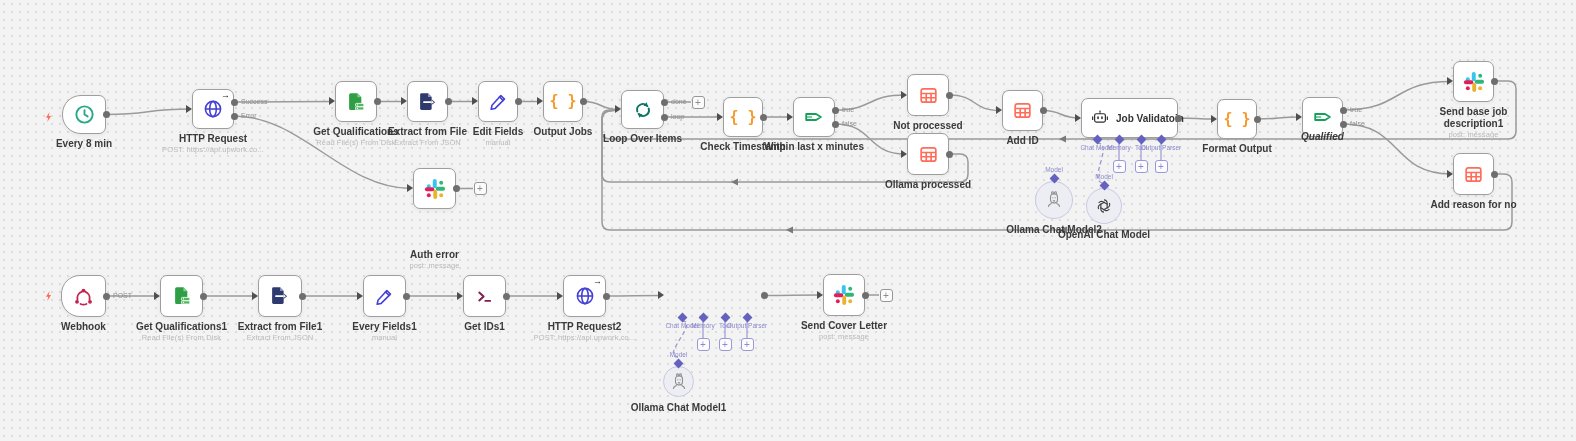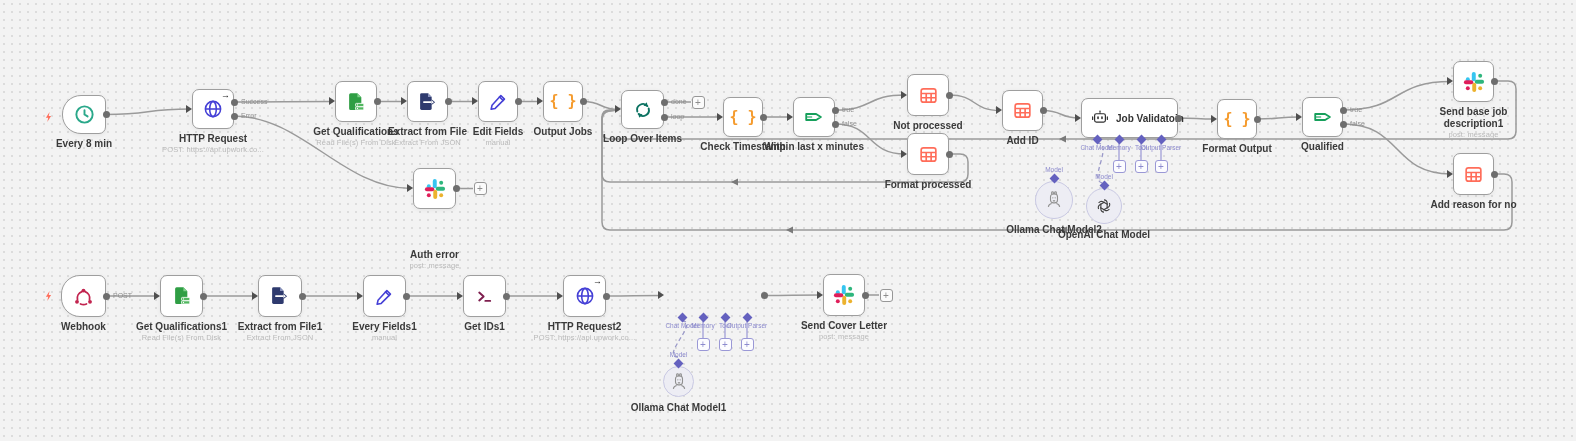--- a/index.html
+++ b/index.html
@@ -212,21 +212,21 @@
     <div class="tri" style="left: 901px; top: 90.5px;"></div>
     <div class="dot" style="left: 946px; top: 91.5px;"></div>
     <div class="node " style="left: 907px; top: 133px; width: 42px; height: 42px;">
       <span class="icon">
         <svg width="21" height="21" viewBox="0 0 24 24" fill="none" stroke="#ff6d5a" stroke-width="1.9" stroke-linejoin="round">
           <rect x="3.6" y="4.4" width="16.8" height="15.2" rx="2.6"></rect>
           <path d="M3.6 9.7h16.8M3.6 14.6h16.8M9.4 9.7v9.9M15 9.7v9.9"></path>
         </svg>
       </span>
     </div>
-    <div class="nlabel" style="left: 873px; top: 179px; width: 110px;"><span>Format processed</span></div>
+    <div class="nlabel" style="left: 873px; top: 179px; width: 110px;"><span>Ollama processed</span></div>
     <div class="tri" style="left: 901px; top: 149.5px;"></div>
     <div class="dot" style="left: 946px; top: 150.5px;"></div>
     <div class="node " style="left: 1002px; top: 90px; width: 41px; height: 41px;">
       <span class="icon">
         <svg width="21" height="21" viewBox="0 0 24 24" fill="none" stroke="#ff6d5a" stroke-width="1.9" stroke-linejoin="round">
           <rect x="3.6" y="4.4" width="16.8" height="15.2" rx="2.6"></rect>
           <path d="M3.6 9.7h16.8M3.6 14.6h16.8M9.4 9.7v9.9M15 9.7v9.9"></path>
         </svg>
       </span>
     </div>
@@ -268,21 +268,21 @@
     <div class="tri" style="left: 1211px; top: 114.5px;"></div>
     <div class="dot" style="left: 1254px; top: 115.5px;"></div>
     <div class="node " style="left: 1302px; top: 97px; width: 41px; height: 40px;">
       <span class="icon">
         <svg width="22" height="22" viewBox="0 0 24 24" fill="none" stroke="#17a05c" stroke-width="2" stroke-linejoin="round">
           <path d="M3.5 8.7h10.8l5.2 3.3-5.2 3.3H3.5z"></path>
           <path d="M3.5 12h6.5" stroke-width="1.2"></path>
         </svg>
       </span>
     </div>
-    <div class="nlabel" style="left: 1267.5px; top: 141px; width: 110px;"><span>Qualified</span></div>
+    <div class="nlabel" style="left: 1267.5px; top: 131px; width: 110px; font-style: italic;"><span>Qualified</span></div>
     <div class="tri" style="left: 1296px; top: 112.5px;"></div>
     <div class="dot" style="left: 1340px; top: 106.5px;"></div>
     <div class="portlabel" style="left: 1350px; top: 106px;">true</div>
     <div class="dot" style="left: 1340px; top: 120.5px;"></div>
     <div class="portlabel" style="left: 1350px; top: 120px;">false</div>
     <div class="node " style="left: 1453px; top: 61px; width: 41px; height: 41px;">
       <span class="icon">
         <svg width="22" height="22" viewBox="0 0 24 24">
           <rect x="9.6" y="1" width="4.3" height="10.2" rx="2.15" fill="#36C5F0"></rect>
           <rect x="3.1" y="6.9" width="4.3" height="4.3" rx="2.15" fill="#36C5F0"></rect>

